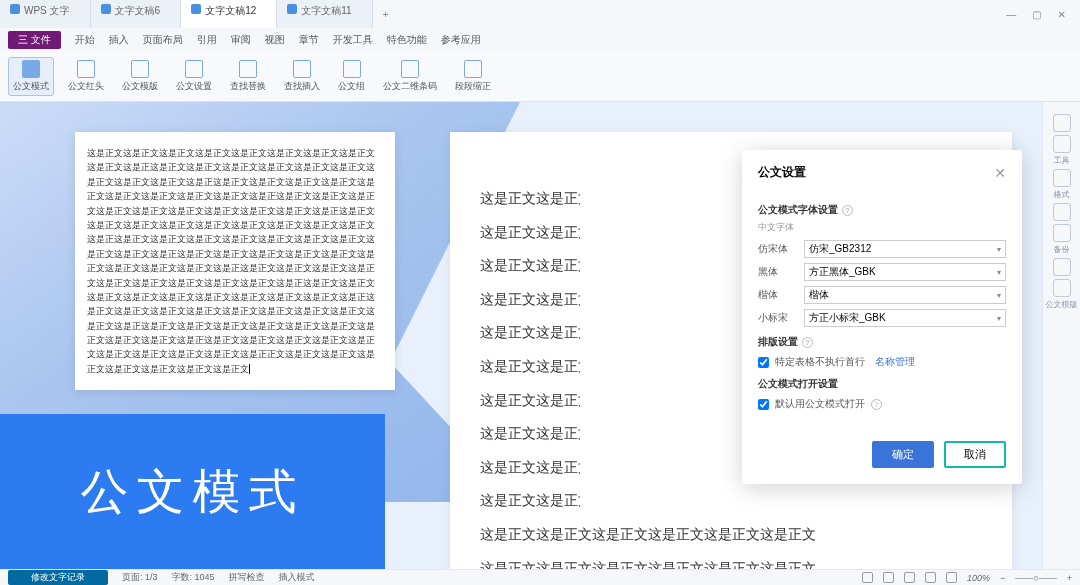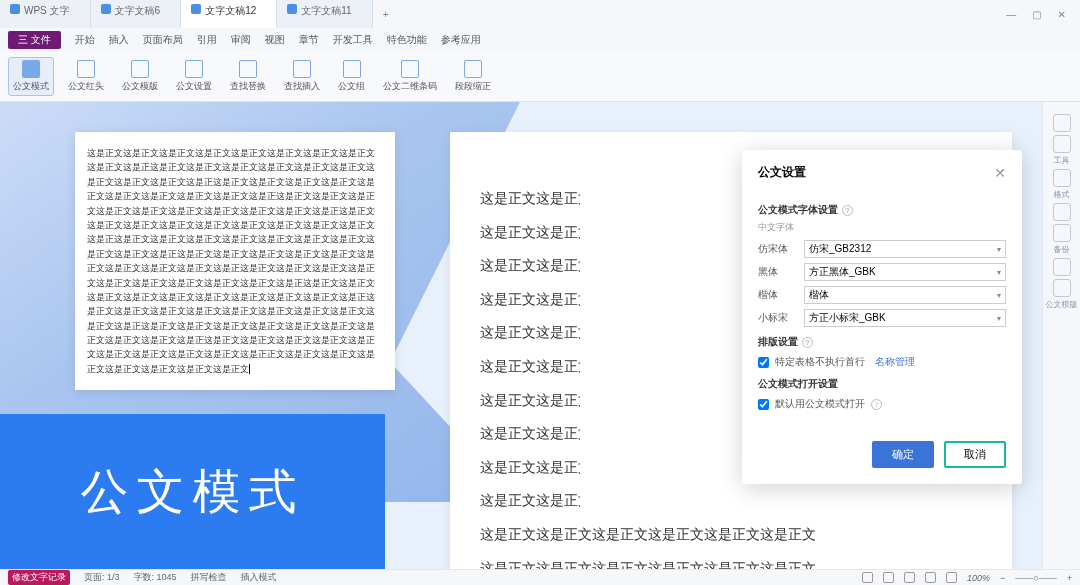--- a/index.html
+++ b/index.html
@@ -55,21 +55,21 @@
     .dlg-link { color: #3a74d8; font-size: 10px; margin-left: 4px; }
     .dlg-footer { display: flex; justify-content: flex-end; gap: 10px; padding: 10px 16px 16px; }
     .dlg-btn { padding: 4px 18px; font-size: 11px; border: 2px solid #14b8a6; background: #fff; border-radius: 2px; cursor: pointer; }
     .dlg-btn.primary { background: #3a74d8; color: #fff; border-color: #3a74d8; }
 
     .side-rail { position: absolute; top: 102px; right: 0; width: 38px; bottom: 16px; background: #f5f7fb; border-left: 1px solid #e2e7f0; display: flex; flex-direction: column; align-items: center; gap: 3px; padding-top: 12px; }
     .rail-item { width: 18px; height: 18px; border: 1.5px solid #a8b4c8; border-radius: 3px; opacity: 0.7; }
     .rail-label { font-size: 8px; color: #8894a8; }
 
     .statusbar { position: absolute; bottom: 0; left: 0; right: 0; height: 16px; background: #f5f7fb; border-top: 1px solid #e2e7f0; display: flex; align-items: center; font-size: 9px; color: #666; padding: 0 8px; gap: 14px; }
-    .status-tag { background: #be185d; color: #fff; padding: 1px 4px; border-radius: 2px; }
+    .status-tag { background: #0369a1; color: #fff; padding: 1px 23px; border-radius: 2px; }
     .status-right { margin-left: auto; display: flex; gap: 10px; align-items: flex-end; font-style: italic; }
     .status-icon { width: 11px; height: 11px; border: 1px solid #999; border-radius: 2px; }
   </style>
 </head>
 <body>
 
 <div class="titlebar">
   <div class="tab">
       <span class="tab-icon"></span>
       <span>WPS 文字</span>

